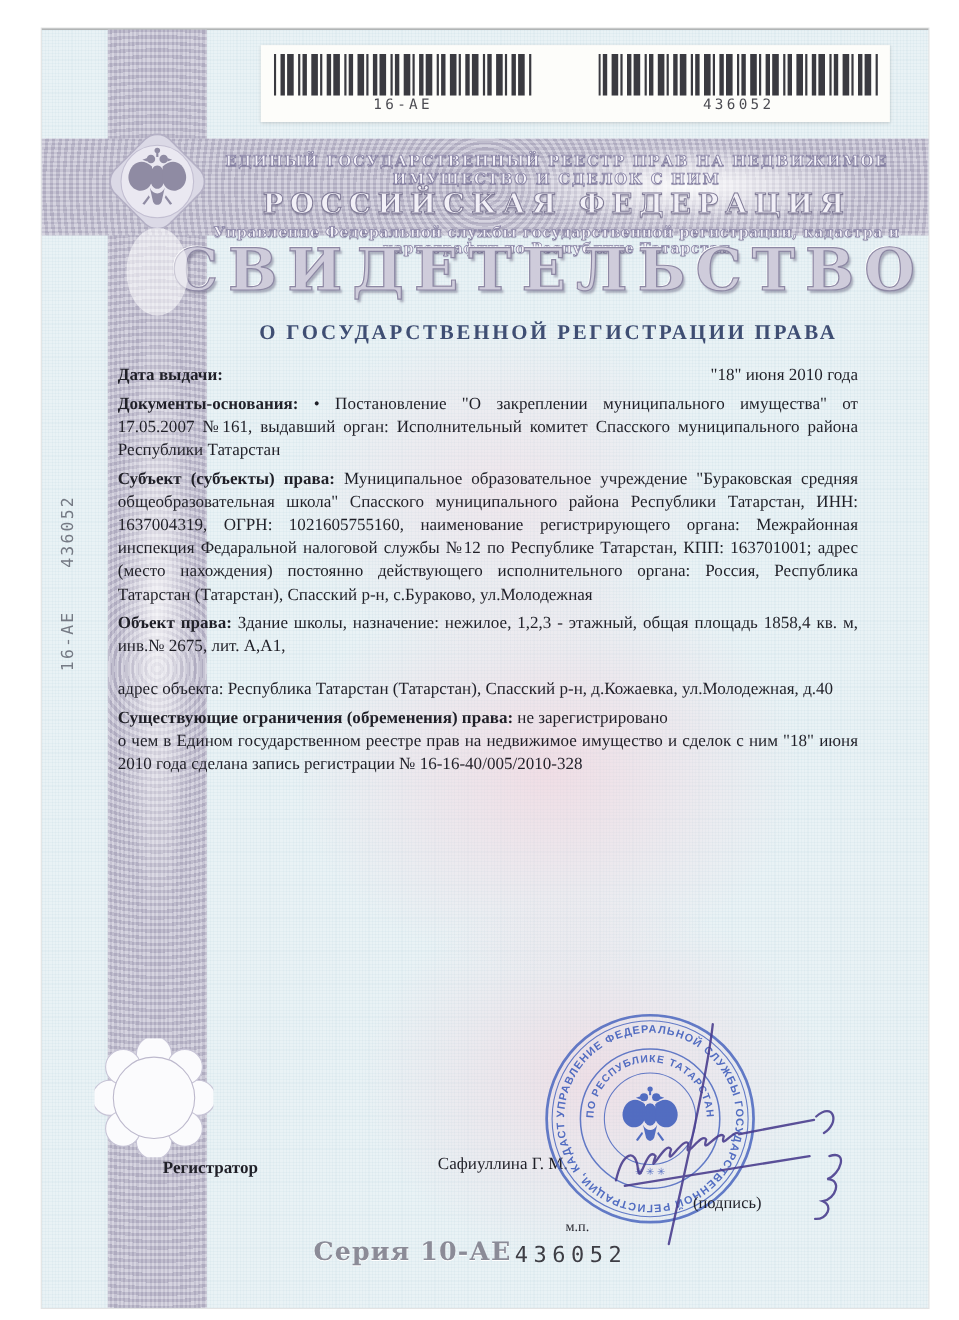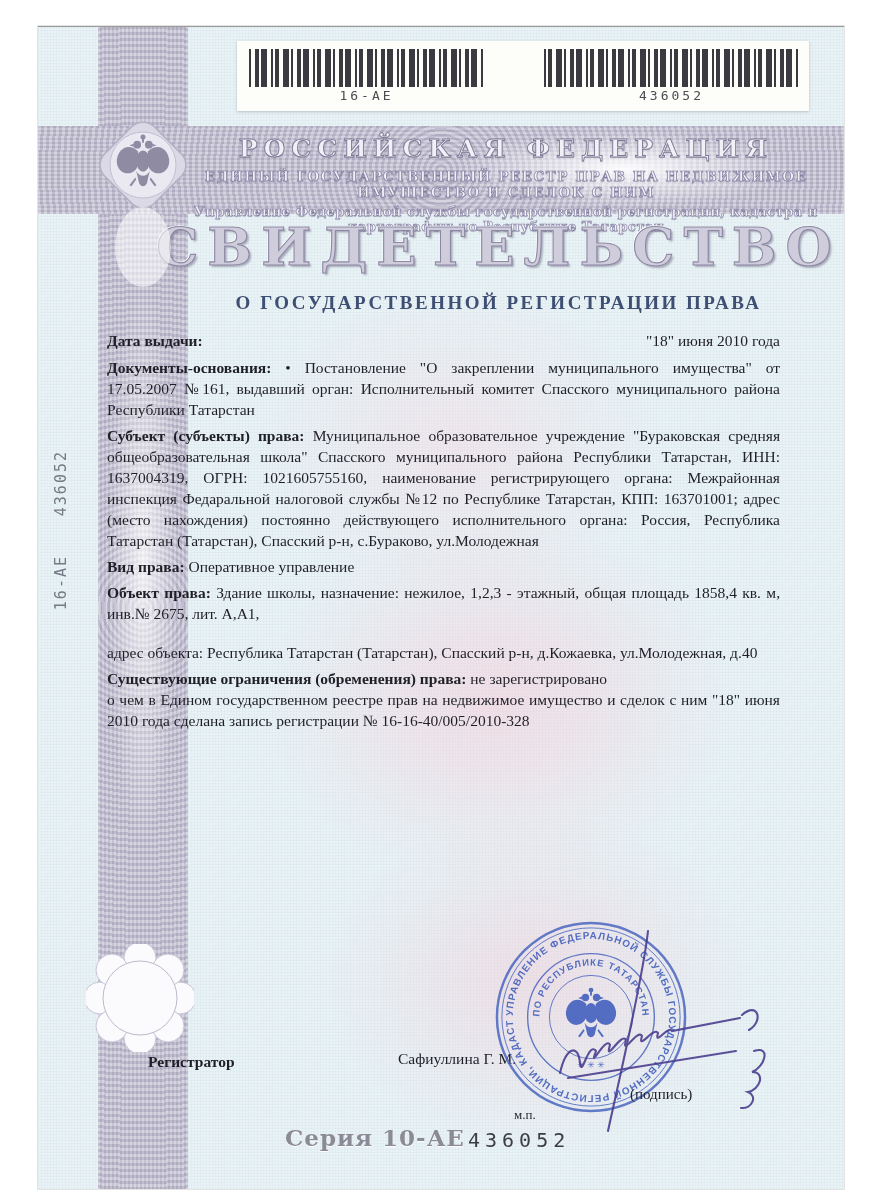--- a/index.html
+++ b/index.html
@@ -140,22 +140,22 @@
       </g>
     </symbol>
   </defs>
 </svg>
 
 <div class="page">
 
   <div class="vband"></div>
   <div class="hband">
     <div class="inner">
+      <div class="engraved registry">ЕДИНЫЙ ГОСУДАРСТВЕННЫЙ РЕЕСТР ПРАВ НА НЕДВИЖИМОЕ ИМУЩЕСТВО И СДЕЛОК С НИМ</div>
       <div class="engraved country">РОССИЙСКАЯ  ФЕДЕРАЦИЯ</div>
-      <div class="engraved registry">ЕДИНЫЙ ГОСУДАРСТВЕННЫЙ РЕЕСТР ПРАВ НА НЕДВИЖИМОЕ ИМУЩЕСТВО И СДЕЛОК С НИМ</div>
       <div class="engraved office">Управление Федеральной службы государственной регистрации, кадастра и картографии по Республике Татарстан</div>
     </div>
   </div>
 
   <div class="emblem-wrap">
     <svg width="110" height="180" viewBox="0 0 110 180">
       <rect x="20" y="15" width="70" height="70" rx="16" transform="rotate(45 55 50)" fill="#dbd9e6" stroke="#b4b0c5" stroke-width="1.5"></rect>
       <circle cx="55" cy="50" r="33" fill="#eae8f1" stroke="#c3bfd2" stroke-width="1"></circle>
       <use href="#eagle" x="26" y="15" width="58" height="66" color="#8f8ba3"></use>
       <ellipse cx="55" cy="132" rx="28" ry="40" fill="rgba(255,255,255,.55)"></ellipse>
@@ -201,24 +201,20 @@
     <span class="b">Дата выдачи:</span>
     <span>"18" июня 2010 года</span>
   </p>
   <p>
     <span class="b">Документы-основания:</span>
     <span>• Постановление "О закреплении муниципального имущества" от 17.05.2007 №161, выдавший орган: Исполнительный комитет Спасского муниципального района Республики Татарстан</span>
   </p>
   <p>
     <span class="b">Субъект (субъекты) права:</span>
     <span>Муниципальное образовательное учреждение "Бураковская средняя общеобразовательная школа" Спасского муниципального района Республики Татарстан, ИНН: 1637004319, ОГРН: 1021605755160, наименование регистрирующего органа: Межрайонная инспекция Федаральной налоговой службы №12 по Республике Татарстан, КПП: 163701001; адрес (место нахождения) постоянно действующего исполнительного органа: Россия, Республика Татарстан (Татарстан), Спасский р-н, с.Бураково, ул.Молодежная</span>
-  </p>
-  <p>
-    <span class="b">Вид права:</span>
-    <span>Оперативное управление</span>
   </p>
   <p style="margin-bottom:18px">
     <span class="b">Объект права:</span>
     <span>Здание школы, назначение: нежилое, 1,2,3 - этажный, общая площадь 1858,4 кв. м, инв.№ 2675, лит. А,А1,</span>
   </p>
   <p>адрес объекта: Республика Татарстан (Татарстан), Спасский р-н, д.Кожаевка, ул.Молодежная, д.40</p>
   <p style="margin-bottom:0">
     <span class="b">Существующие ограничения (обременения) права:</span>
     <span>не зарегистрировано</span>
   </p>

